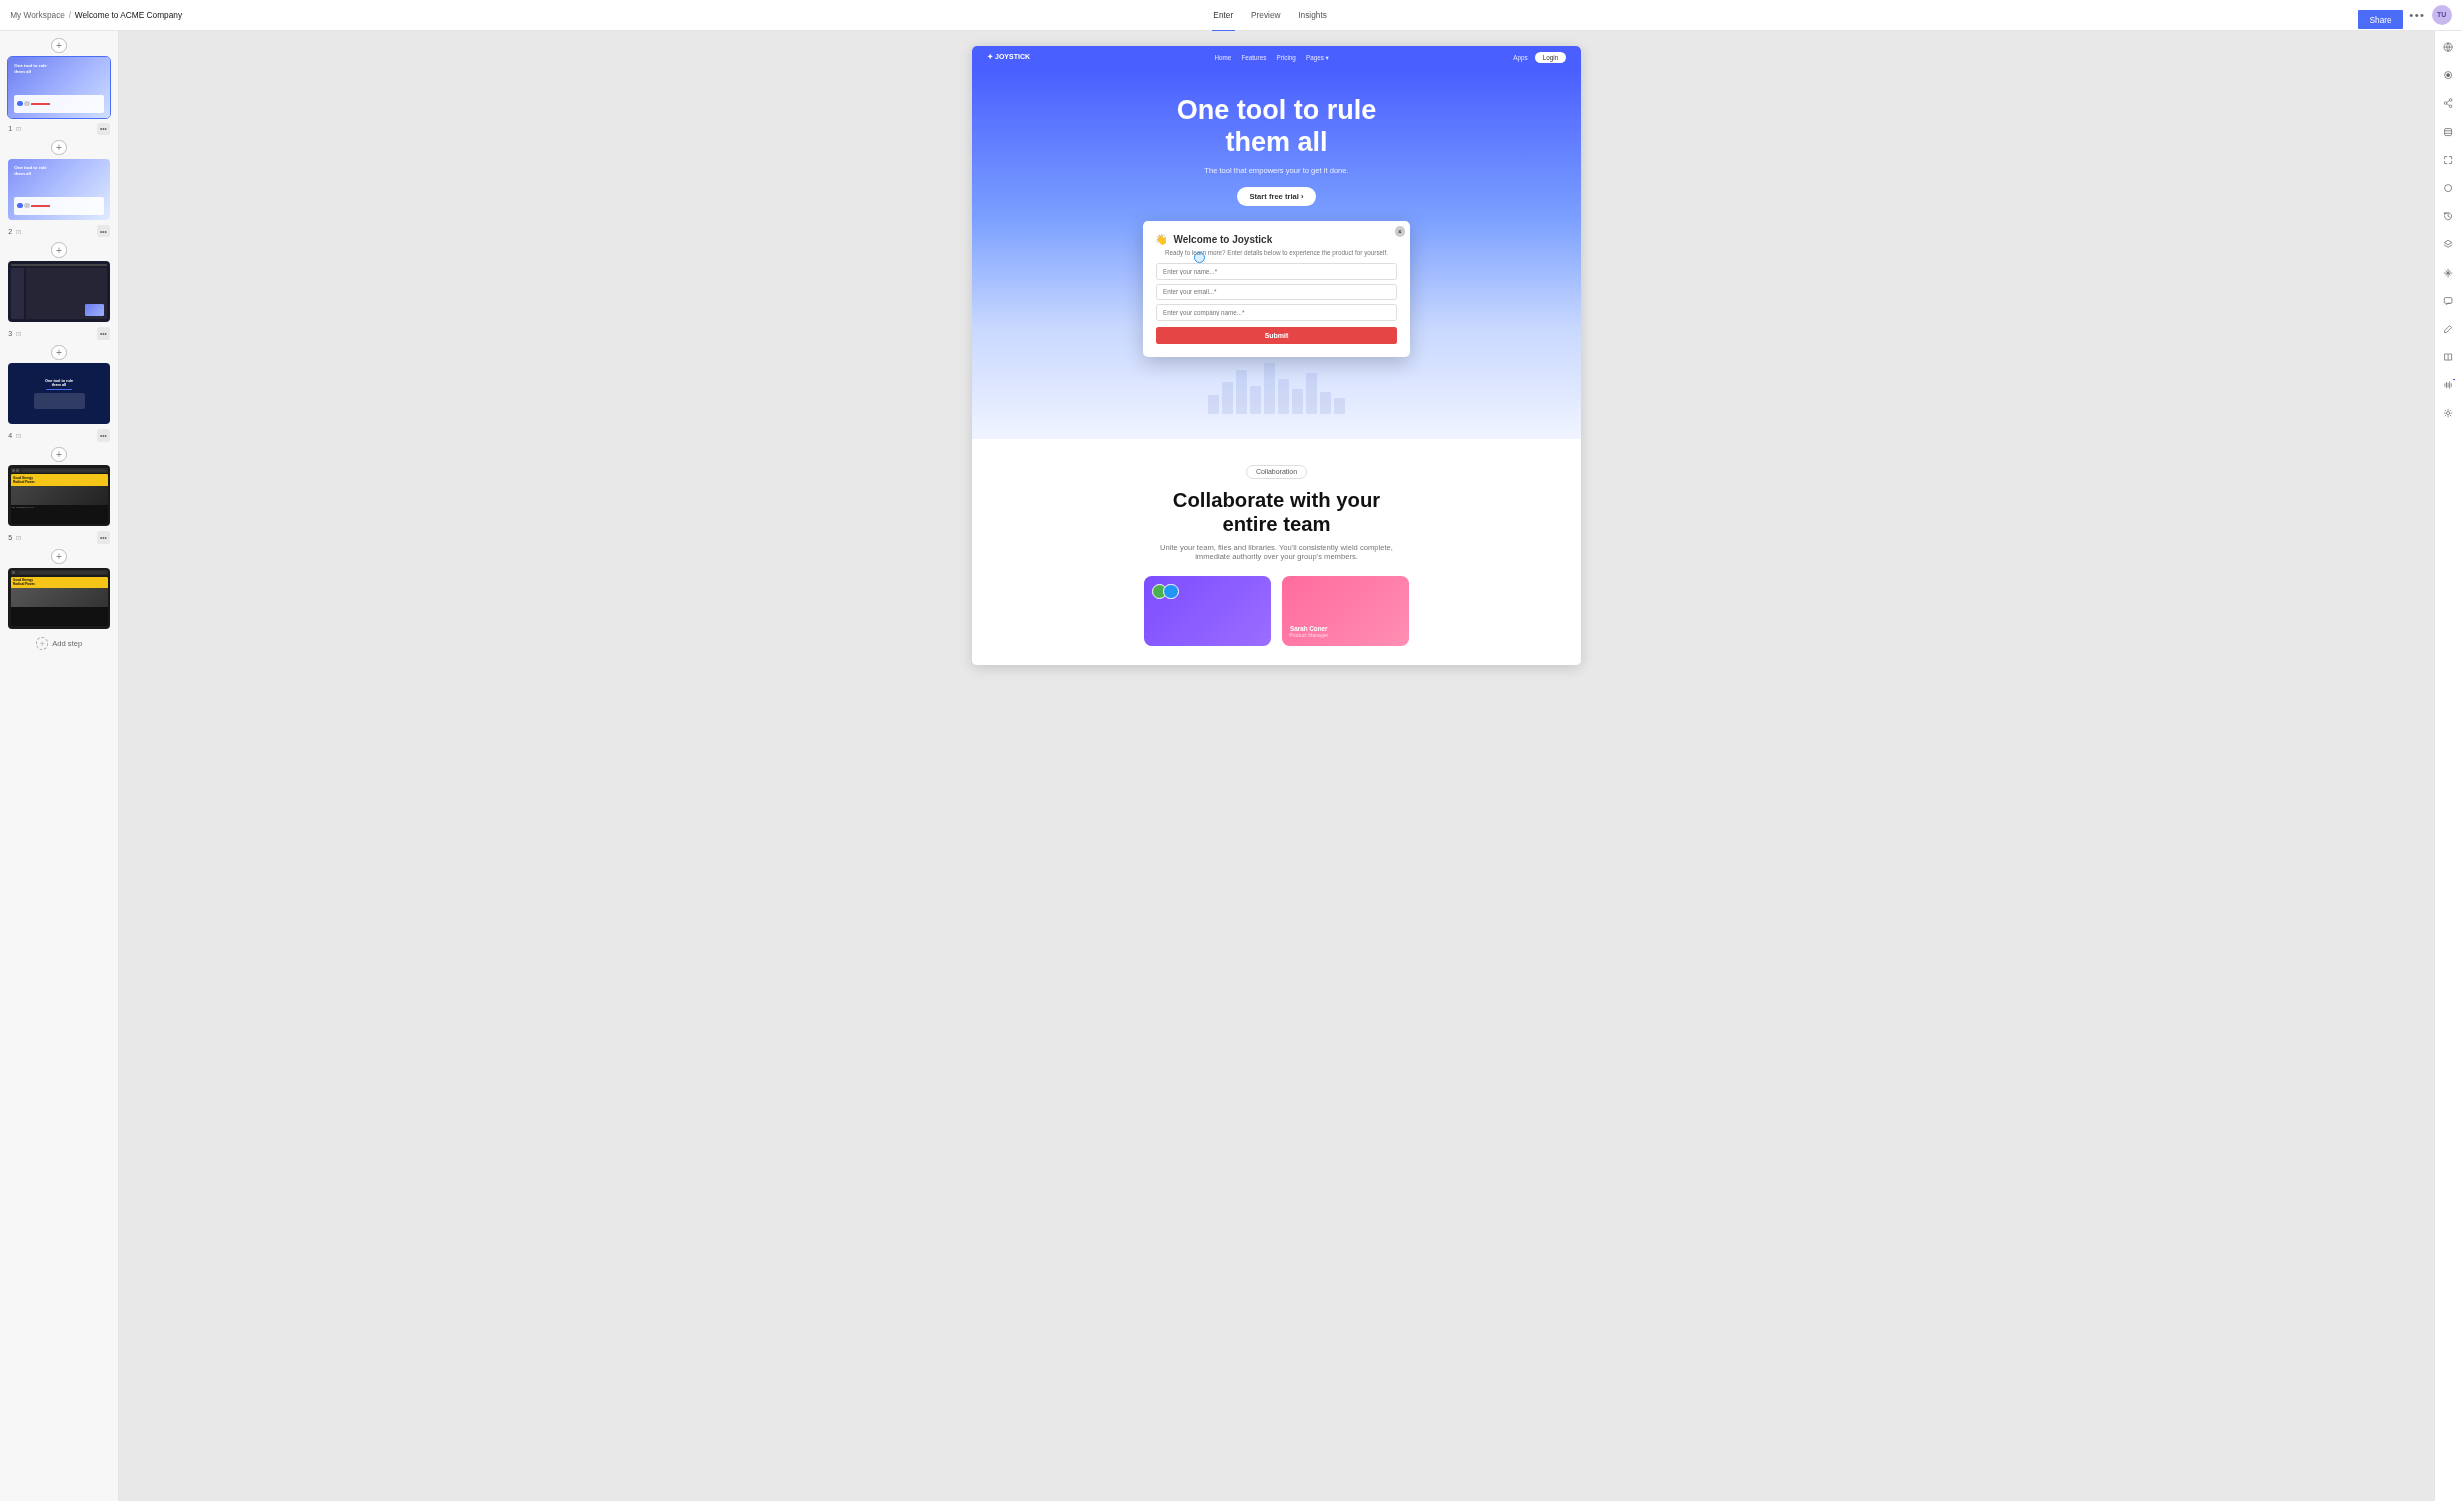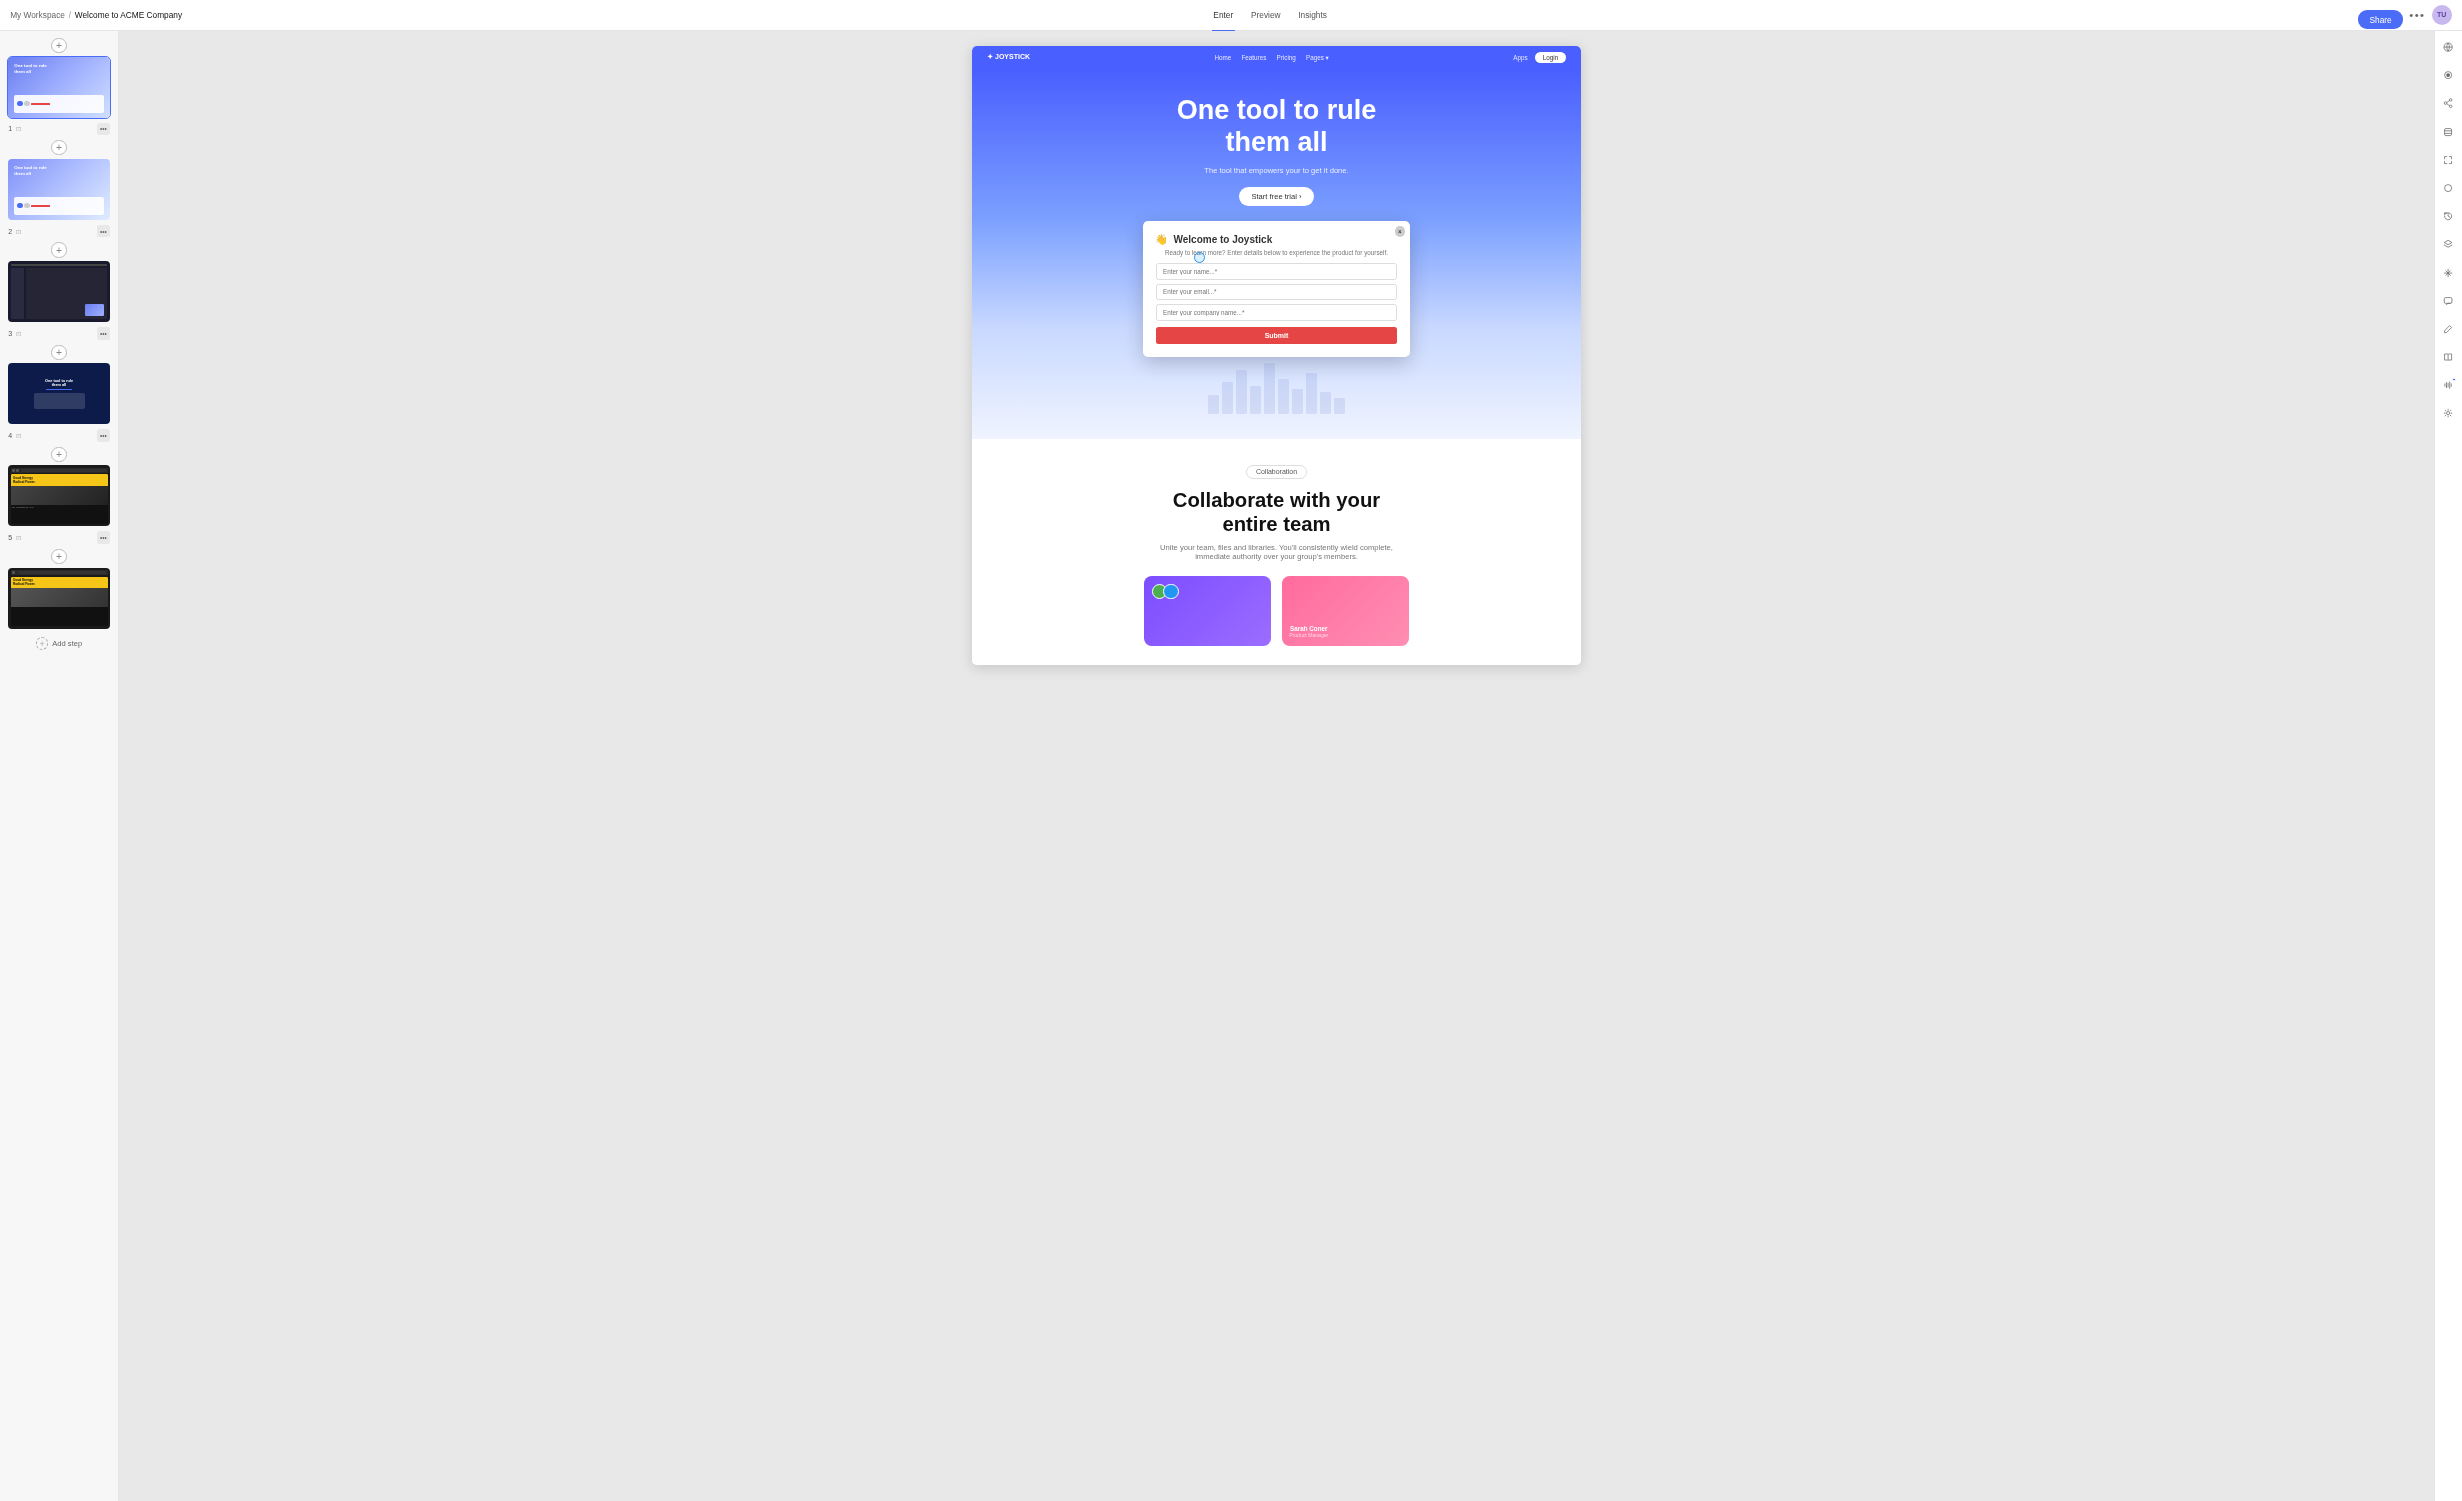--- a/index.html
+++ b/index.html
@@ -55,21 +55,21 @@
     .topbar-right {
       display: flex;
       align-items: center;
       gap: 6.3px;
     }
     .btn-share {
       background: #4a6cf7;
       color: #fff;
       border: none;
       padding: 4.4px 11.4px;
-      border-radius: 9px;
+      border-radius: 1px;
       font-size: 8.3px;
       font-weight: 500;
       cursor: pointer;
       margin-top: 10px;
     }
     .btn-more {
       background: none;
       border: none;
       cursor: pointer;
       font-size: 11.4px;
@@ -336,21 +336,21 @@
       color: rgba(255,255,255,0.85);
       margin-bottom: 11.4px;
     }
     .site-hero-btn {
       background: white;
       color: #333;
       border: none;
       border-radius: 12.7px;
       padding: 5.1px 12.7px;
       font-size: 7.6px;
-      font-weight: 400;
+      font-weight: 700;
       cursor: pointer;
       display: inline-flex;
       align-items: center;
       gap: 3.8px;
     }
 
     
     .site-modal-overlay {
       position: relative;
       margin: 15.2px auto 0;

